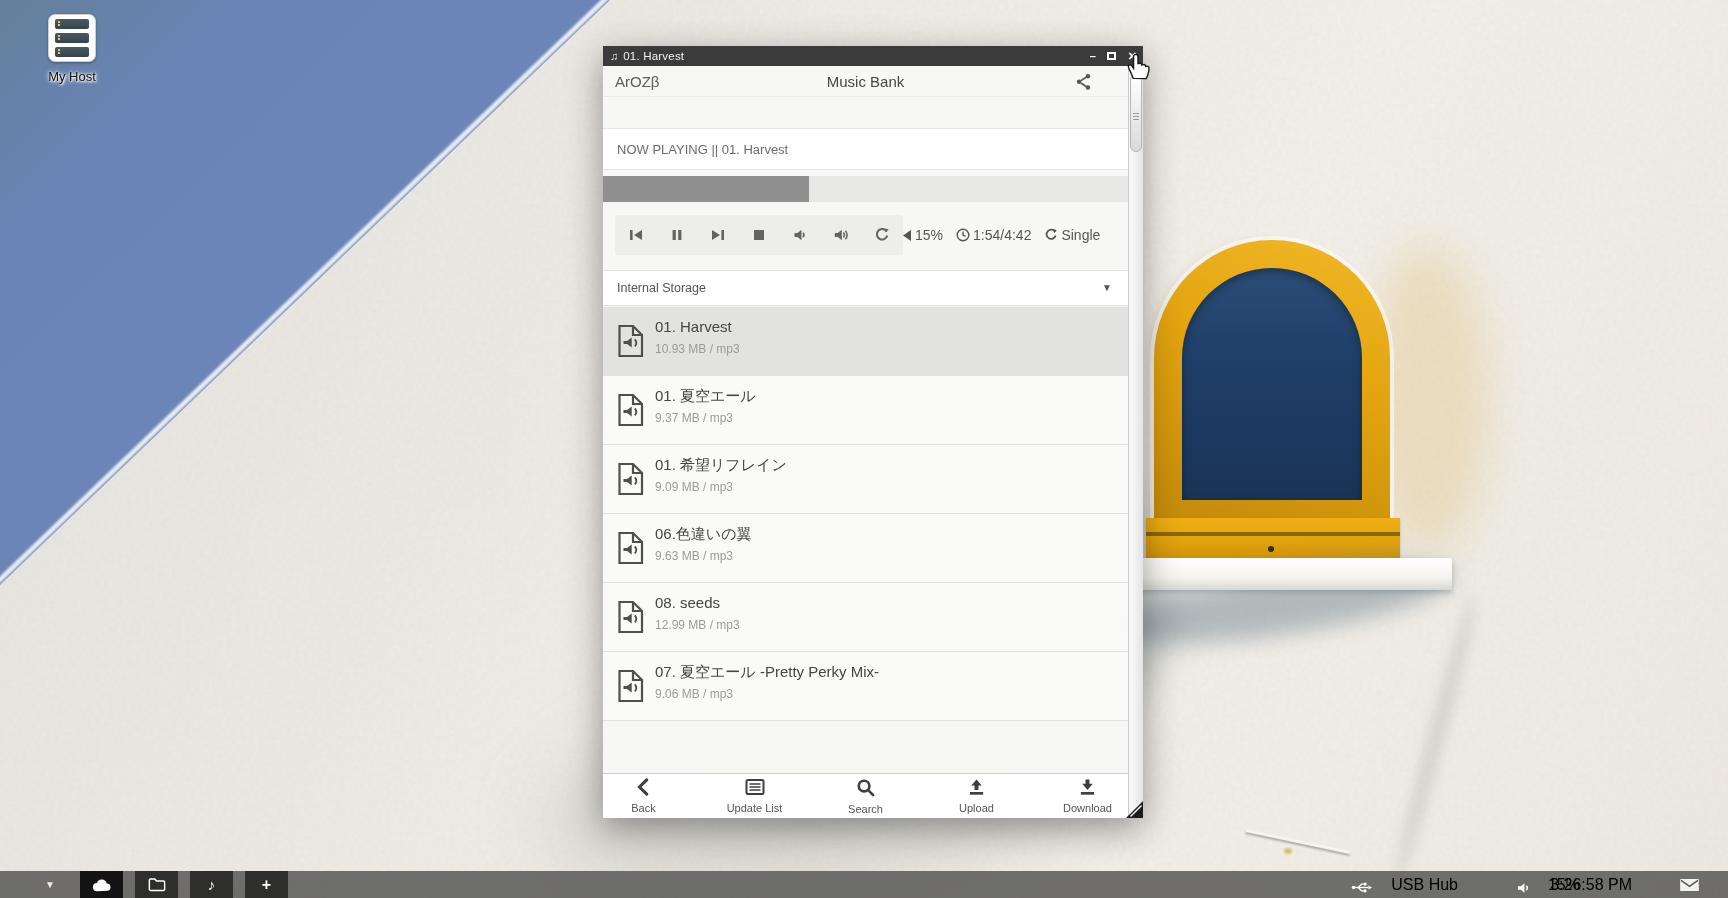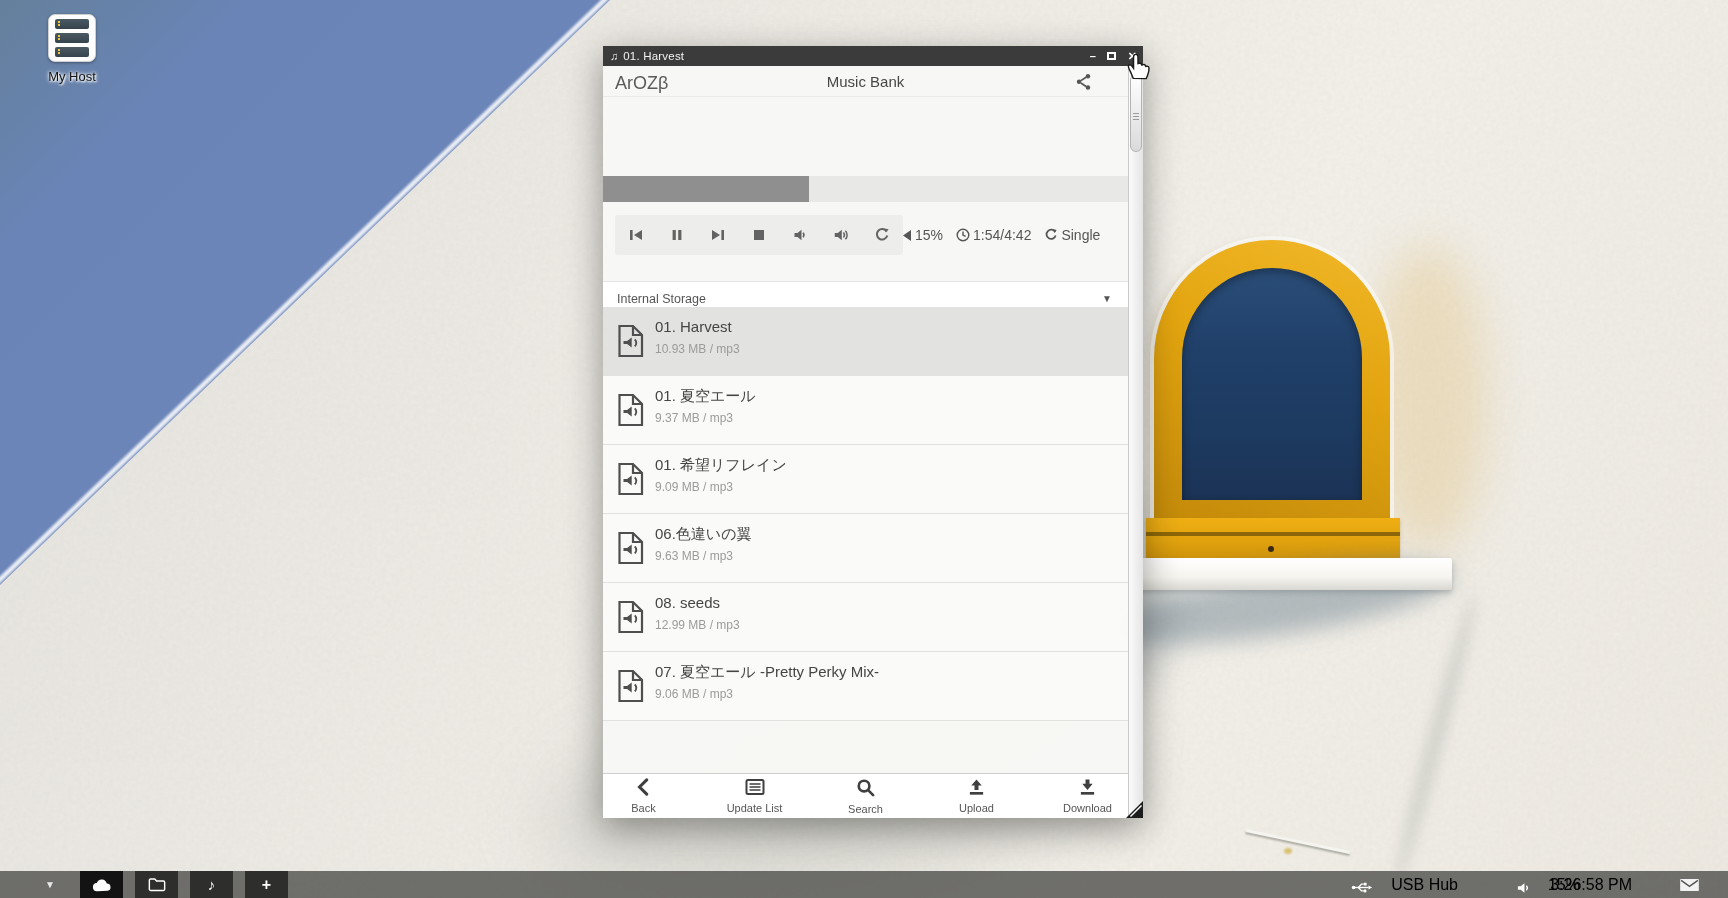--- a/index.html
+++ b/index.html
@@ -84,21 +84,21 @@
 
   .scrollbar { position:absolute; right:0; top:20px; width:15px; height:752px;
     background:linear-gradient(90deg,#fbfbfb,#e4e4e4); border-left:1px solid #c9c9c9; }
   .thumb { position:absolute; left:1px; top:8px; width:12px; height:78px; border-radius:6px;
     background:linear-gradient(180deg,#ffffff,#dadada); border:1px solid #b3b3b3; cursor:pointer; }
   .thumb .grip { position:absolute; left:2px; right:2px; top:36px; }
   .thumb .grip i { display:block; height:1px; background:#9a9a9a; margin:2px 0; }
 
   .hdr { position:absolute; left:0; top:0; width:100%; height:31px;
     border-bottom:1px solid rgba(0,0,0,.05); }
-  .brand { position:absolute; left:12px; top:7px; font-size:18px; color:#5a5a5a; }
+  .brand { position:absolute; left:12px; top:7px; font-size:15px; color:#5a5a5a; }
   .apptitle { position:absolute; left:0; width:100%; top:7px; text-align:center; font-size:15px; color:#474747; }
   .share { position:absolute; right:36px; top:7px; width:17px; height:17px; color:#555; cursor:pointer; }
 
   .nowplaying { position:absolute; left:0; top:62px; width:100%; height:42px; background:#fff;
     border-top:1px solid #e4e4e4; border-bottom:1px solid #e4e4e4;
     font-size:13px; color:#6b6b6b; line-height:42px; padding-left:14px; }
 
   .progress { position:absolute; left:0; top:110px; width:100%; height:26px; background:#e8e8e7; cursor:pointer; }
   .progress .fill { height:100%; background:#8f8f8f; width:39%; }
 
@@ -106,21 +106,21 @@
   .ctl-group { position:absolute; left:12px; top:2px; width:288px; height:40px; background:#ededec;
     border-radius:3px; display:flex; align-items:center; justify-content:space-around; }
   .cbtn { width:34px; height:34px; display:flex; align-items:center; justify-content:center;
     color:#636363; cursor:pointer; }
   .ctl-status { position:absolute; left:300px; top:0; height:44px; display:flex; align-items:center;
     gap:0; color:#555; font-size:14px; }
   .stat { display:flex; align-items:center; gap:3px; margin-right:13px; }
   .stat svg { color:#555; }
 
   .storage { position:absolute; left:0; top:204px; width:100%; height:36px; background:#fff;
-    border-top:1px solid #e2e2e2; border-bottom:1px solid #e2e2e2; cursor:pointer;margin-top:11px; }
+    border-top:1px solid #e2e2e2; border-bottom:1px solid #e2e2e2; cursor:pointer; }
   .storage .val { position:absolute; left:14px; top:10px; font-size:12.5px; color:#555; }
   .storage .caret { position:absolute; right:16px; top:11px; font-size:10px; color:#555; }
 
   .tracklist { position:absolute; left:0; top:241px; width:100%; height:466px; overflow:hidden; }
   .trow { position:relative; height:69px; border-bottom:1px solid #e1e1df;
     background:rgba(255,255,255,.35); cursor:pointer; }
   .trow.sel { background:rgba(224,224,222,.95); }
   .trow .ficon { position:absolute; left:14px; top:16px; color:#4f4f4f; }
   .trow .ttl { position:absolute; left:52px; top:11px; font-size:15px; color:#454545; }
   .trow .meta { position:absolute; left:52px; top:35px; font-size:12px; color:#9b9b9b; }
@@ -212,20 +212,21 @@
         <span class="share">
           <svg width="17" height="17" viewBox="0 0 16 16" fill="currentColor">
             <circle cx="12.2" cy="3" r="2.1"></circle>
               <circle cx="3.8" cy="8.3" r="2.1"></circle>
               <circle cx="12.2" cy="13.6" r="2.1"></circle>
             <path d="M5.6 7.2 L10.4 4 M5.6 9.4 L10.4 12.7" stroke="currentColor" stroke-width="1.6" fill="none"></path>
           </svg>
         </span>
       </div>
 
+      <div class="nowplaying">NOW PLAYING || 01. Harvest</div>
 
       <div class="progress">
         <div class="fill" style="width: 39.2%;"></div>
       </div>
 
       <div class="controls">
         <div class="ctl-group">
           <span class="cbtn">
             <svg width="16" height="16" viewBox="0 0 16 16" fill="currentColor">
                 <rect x="2" y="3" width="2.6" height="10"></rect>

